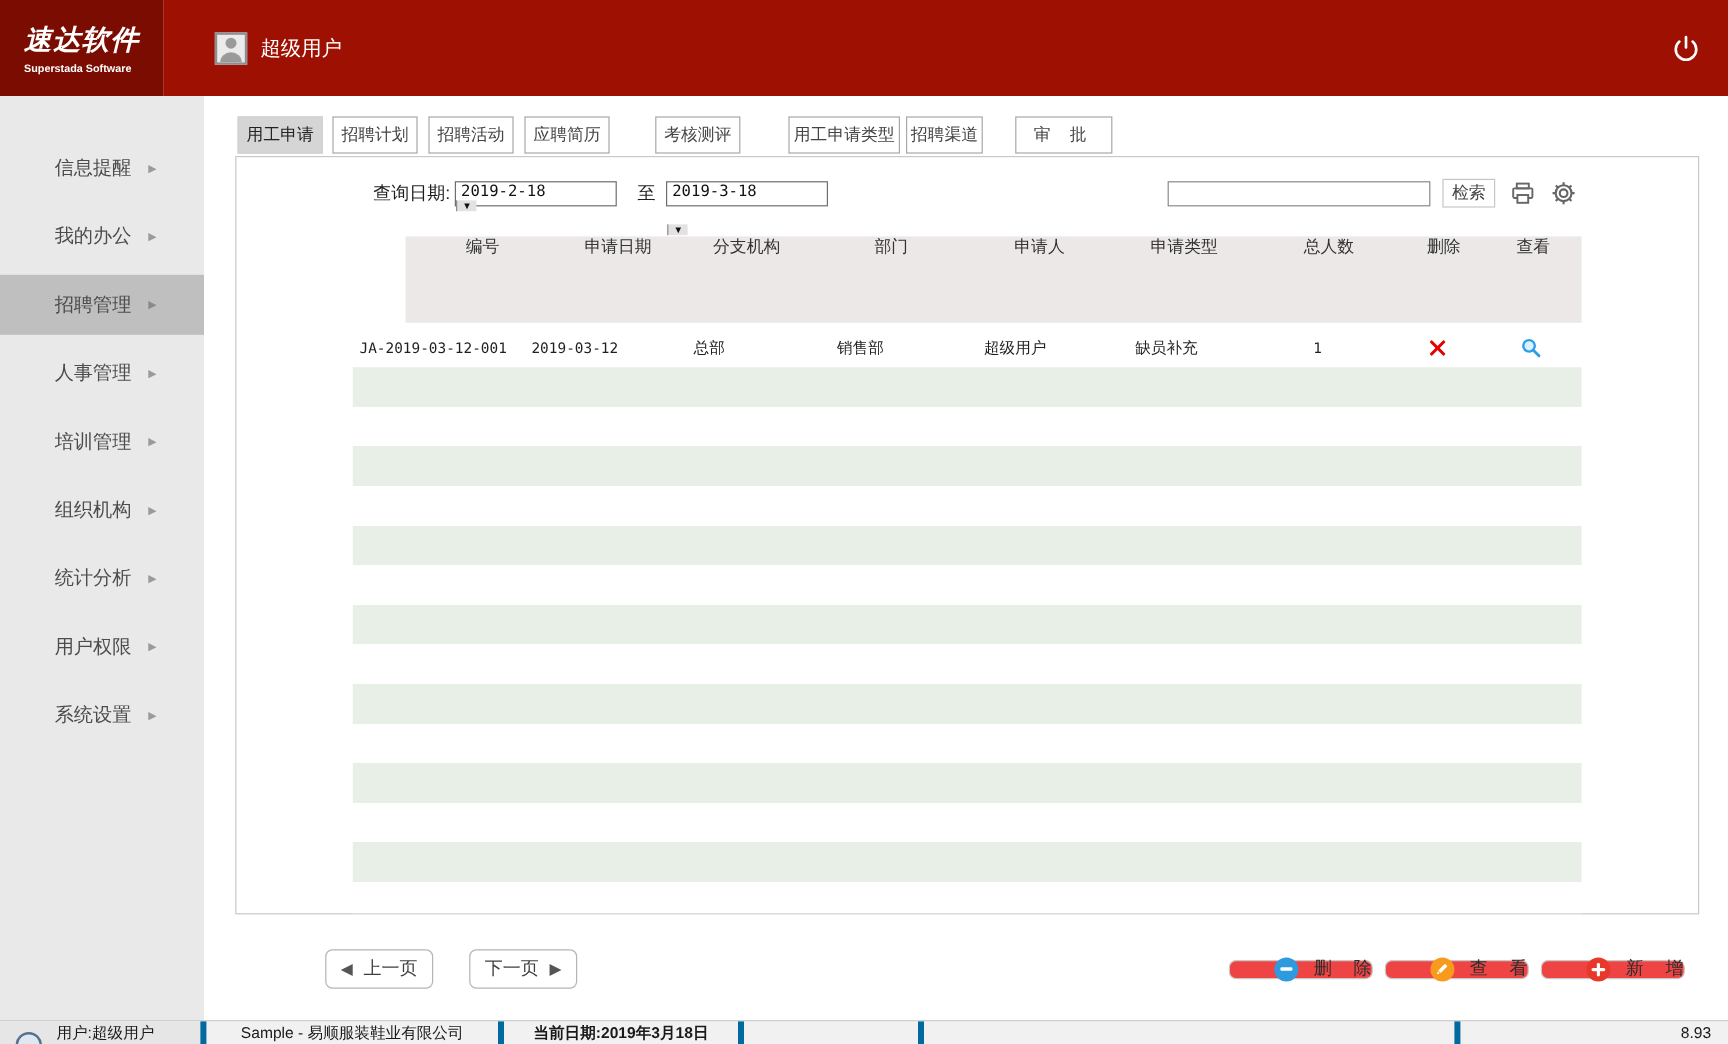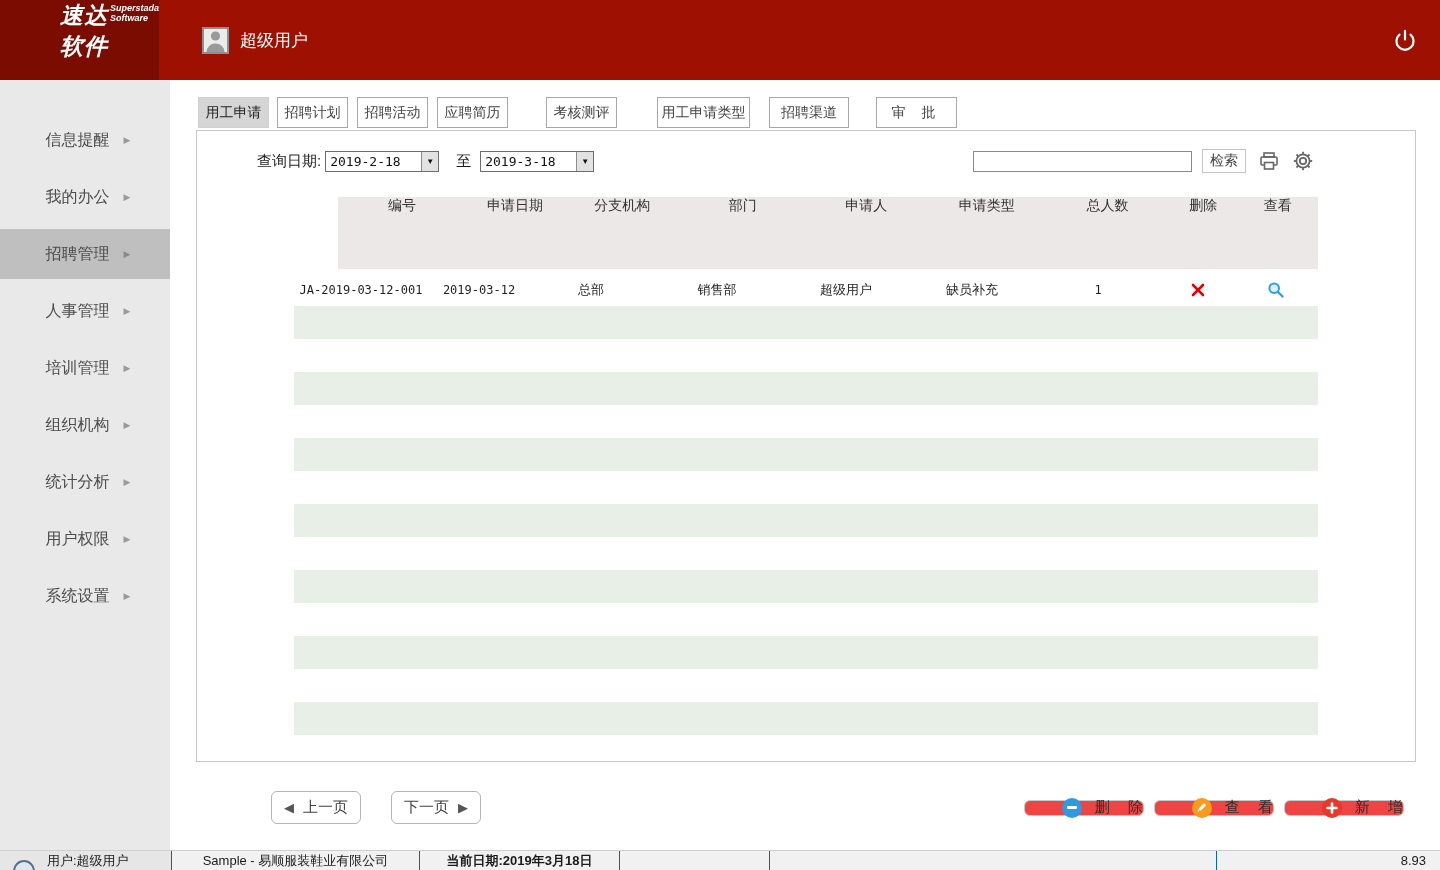--- a/index.html
+++ b/index.html
@@ -1,24 +1,24 @@
 <!DOCTYPE html>
 <html><head>
 <meta charset="utf-8">
 <style>
   * { margin:0; padding:0; box-sizing:border-box; }
   html,body { width:1440px; height:870px; overflow:hidden;
     font-family:"Liberation Sans","DejaVu Sans",sans-serif; background:#fff; }
 
   
   .header { display:flex; height:80px; }
-  .logo-block { width:159px; background:#7a0c01; color:#fff; display:flex;
-    justify-content:center; padding-left:60px; }
+  .logo-block { width:136px; background:#7a0c01; color:#fff; display:flex;
+    flex-direction:column; justify-content:center; padding-left:20px; }
   .logo-cn { font-size:23px; font-weight:bold; font-style:italic; letter-spacing:1px; }
-  .logo-en { font-size:9px; font-style:italic; margin-top:3px; font-weight:bold; }
+  .logo-en { font-size:9px; margin-top:3px; font-weight:bold; }
   .topbar { flex:1; background:#9e1102; display:flex; align-items:center; padding-left:43px; color:#fff; }
   .avatar { width:27px; height:27px; background:#ebebeb; border:2px solid #8f8f8f;
     display:flex; align-items:flex-end; justify-content:center; overflow:hidden; }
   .user-name { margin-left:11px; font-size:17px; }
   .hr-panel { width:206px; background:#7a0c01; color:#fff; display:flex;
     flex-direction:column; align-items:center; justify-content:center; }
   .hr-cn { font-size:20px; font-weight:bold; letter-spacing:4px; }
   .hr-en { font-size:9px; margin-top:3px; color:#eccfc8; font-weight:bold; letter-spacing:.4px; }
   .power-block { width:70px; background:#9e1102; display:flex; align-items:center; justify-content:center; cursor:pointer; }
 
@@ -36,31 +36,31 @@
   
   .tabs { display:flex; margin-top:17px; height:31px; }
   .tab { border:1px solid #a8a8a8; background:#fff; display:flex; align-items:center;
     justify-content:center; font-size:14px; color:#444; cursor:pointer; white-space:nowrap; }
   .tab:nth-child(1){ width:71px; margin-left:28px; background:#d5d5d5; border-color:#d0d0d0; color:#222; }
   .tab:nth-child(2){ width:71px; margin-left:8px; }
   .tab:nth-child(3){ width:71px; margin-left:9px; }
   .tab:nth-child(4){ width:71px; margin-left:9px; }
   .tab:nth-child(5){ width:71px; margin-left:38px; }
   .tab:nth-child(6){ width:93px; margin-left:40px; }
-  .tab:nth-child(7){ width:80px; margin-left:19px; }
+  .tab:nth-child(7){ width:64px; margin-left:5px; }
   .tab:nth-child(8){ width:81px; margin-left:27px; letter-spacing:6px; }
 
   .panel { margin-left:26px; margin-top:2px; width:1220px; height:632px;
     border:1px solid #c9c9c9; overflow:hidden; background:#fff; }
 
   
   .filter-row { display:flex; align-items:center; margin-top:19px; height:22px; }
-  .f-label { margin-left:60px; font-size:15px; color:#1d1d1d; }
-  .combo { margin-left:4px; width:114px; height:21px; border:1px solid #6e6e6e;
-    background:#fff; display:flex; align-items:stretch; cursor:pointer; }
+  .f-label { margin-left:114px; font-size:15px; color:#1d1d1d; }
+  .combo { margin-left:4px; width:135px; height:21px; border:1px solid #6e6e6e;
+    background:#fff; display:flex; align-items:stretch; cursor:pointer;flex-direction:column; }
   .combo-value { flex:1; font-family:"DejaVu Sans Mono","Liberation Mono",monospace;
     font-size:13px; padding-left:4px; display:flex; align-items:center; color:#111; }
   .combo-btn { width:17px; background:#e2e2e2; border-left:1px solid #8d8d8d;
     display:flex; align-items:center; justify-content:center; font-size:8px; color:#111; }
   .to-label { margin-left:17px; font-size:15px; color:#1d1d1d; }
   .combo.second { margin-left:9px;gap:20px; }
   .search-group { display:flex; align-items:center; margin-left:auto; margin-right:101px; }
   .search-input { width:219px; height:21px; border:1px solid #8a8a8a; background:#fff;
     font-size:13px; padding:0 4px; outline:none; }
   .search-btn { width:44px; height:24px; margin-left:10px; border:1px solid #c6c6c6;
@@ -98,21 +98,21 @@
   .action-btn.view { margin-left:10px; }
   .action-btn.add { margin-left:10px; margin-right:36px; }
   .circle-icon { width:20px; height:20px; border-radius:50%; display:flex;
     align-items:center; justify-content:center; flex:none; }
   .ci-blue { background:#2e9ae0; } .ci-orange { background:#f89a1c; } .ci-red { background:#e8382a; }
   .minus-bar { width:10px; height:3px; background:#fff; border-radius:1px; }
 
   
   .statusbar { height:20px; display:flex; align-items:center; background:#f1f1f1;
     border-top:1px solid #cfcfcf; font-size:13px; color:#1a1a1a; overflow:hidden; }
-  .sb { height:100%; display:flex; align-items:center; border-right:1px solid #0369a1; }
+  .sb { height:100%; display:flex; align-items:center; border-right:5px solid #0369a1; }
   .sb-user { width:172px; background:#e6e6e6; padding-left:47px; position:relative; }
   .sb-globe { position:absolute; left:13px; top:9px; width:22px; height:22px;
     border:2px solid #55728e; border-radius:50%; background:#dfe8f0; }
   .sb-company { width:248px; justify-content:center; }
   .sb-date { width:200px; justify-content:center;font-weight:bold; }
   .sb-e1 { width:150px; } .sb-e2 { width:447px; }
   .sb-version { flex:1; border-right:none; justify-content:flex-end; padding-right:14px; }
 </style>
 </head>
 <body>

